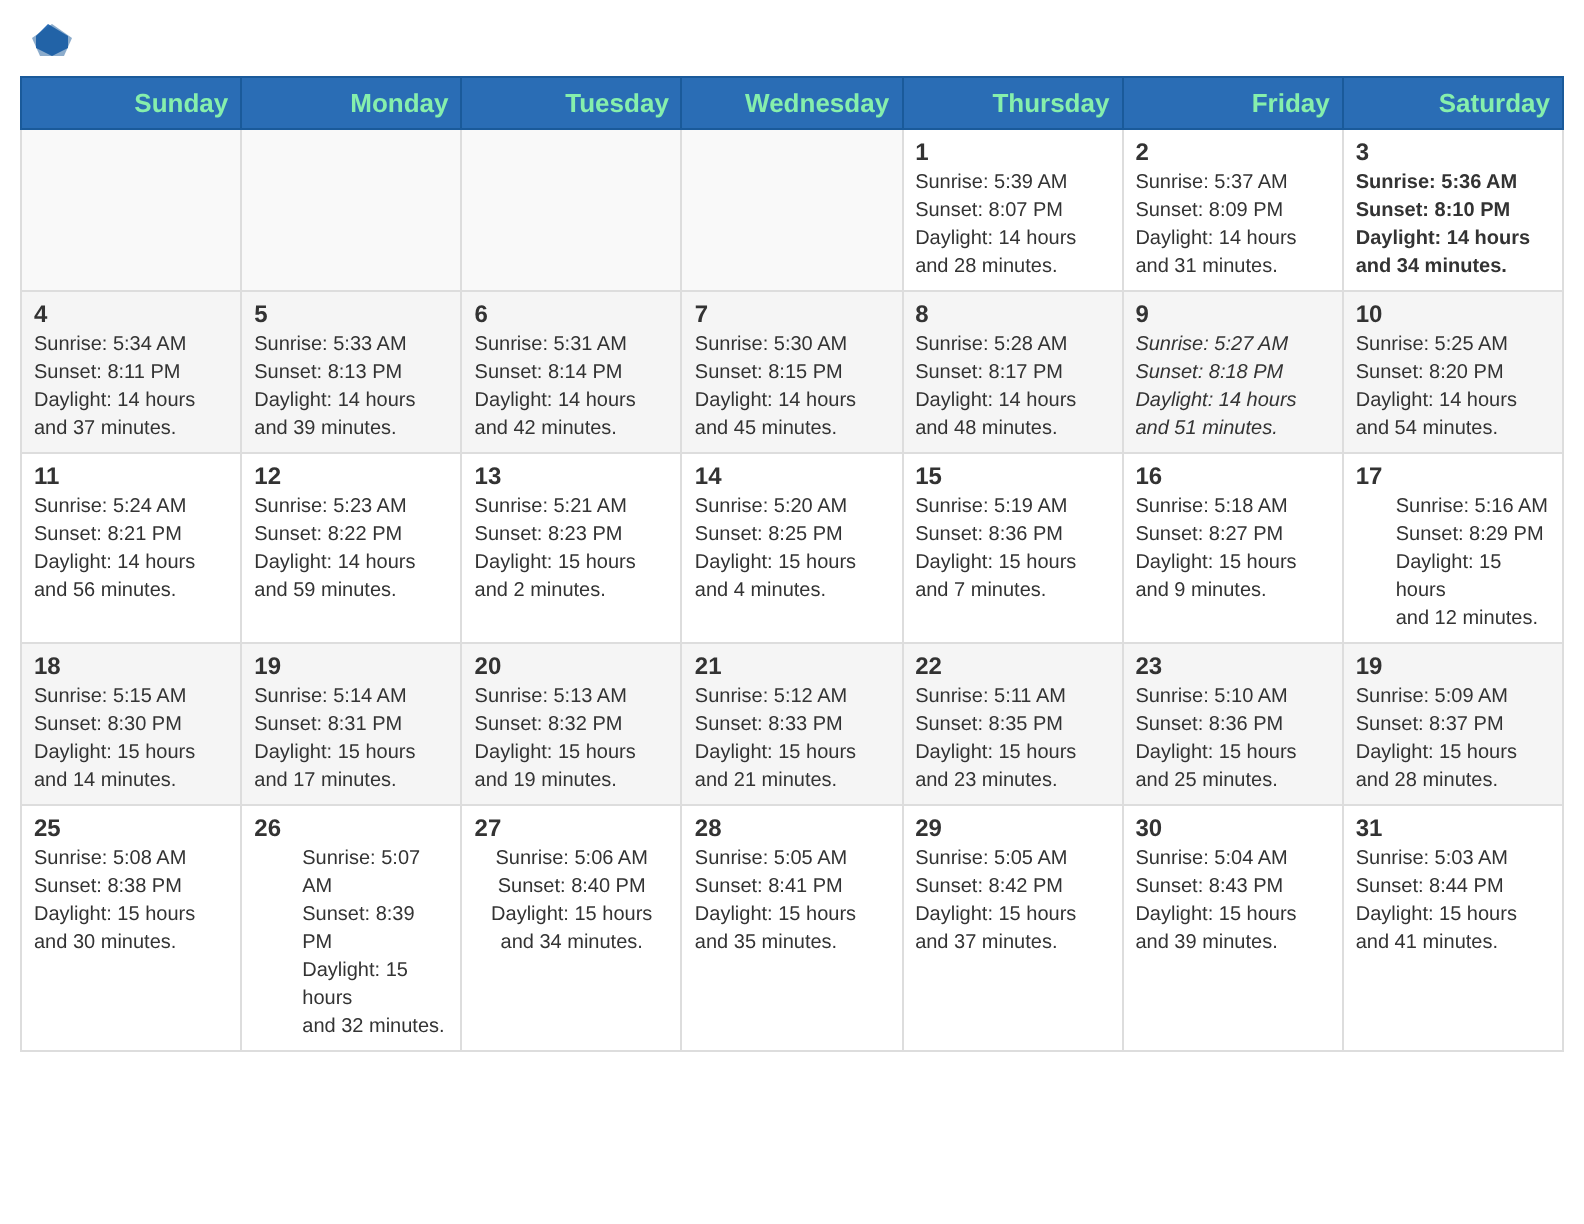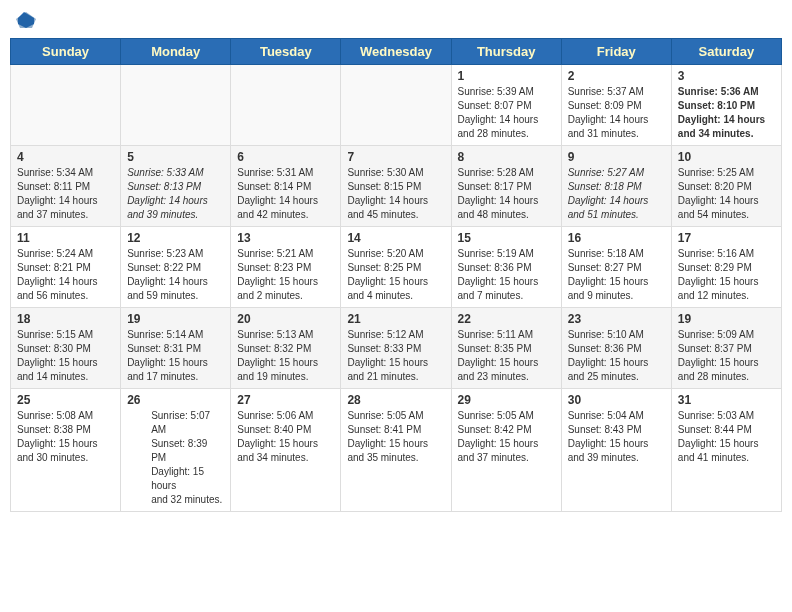--- a/index.html
+++ b/index.html
@@ -53,22 +53,22 @@
       font-size: 14px;
       color: #555;
     }
     .calendar {
       width: 100%;
       border-collapse: collapse;
       border: 1px solid #ccc;
     }
     .calendar th {
       background-color: #2a6db5;
-      color: #fef9c3;
-      text-align: center;
+      color: #86efac;
+      text-align: right;
       padding: 5px 6px;
       font-size: 13px;
       border: 1px solid #1a5a9a;
     }
     .calendar td {
       vertical-align: top;
       padding: 4px 6px;
       border: 1px solid #ddd;
       width: calc(100% / 7);
       min-height: 80px;
@@ -160,21 +160,21 @@
       <tr>
         <td>
           <span class="day-number">4</span>
           <div class="day-info" style="white-space: pre-line;">Sunrise: 5:34 AM
 Sunset: 8:11 PM
 Daylight: 14 hours
 and 37 minutes.</div>
         </td>
         <td>
           <span class="day-number">5</span>
-          <div class="day-info" style="white-space: pre-line; font-style: italic;">Sunrise: 5:33 AM
+          <div class="day-info" style="white-space: pre-line;">Sunrise: 5:33 AM
 Sunset: 8:13 PM
 Daylight: 14 hours
 and 39 minutes.</div>
         </td>
         <td>
           <span class="day-number">6</span>
           <div class="day-info" style="white-space: pre-line;">Sunrise: 5:31 AM
 Sunset: 8:14 PM
 Daylight: 14 hours
 and 42 minutes.</div>
@@ -246,21 +246,21 @@
         </td>
         <td>
           <span class="day-number">16</span>
           <div class="day-info" style="white-space: pre-line;">Sunrise: 5:18 AM
 Sunset: 8:27 PM
 Daylight: 15 hours
 and 9 minutes.</div>
         </td>
         <td>
           <span class="day-number">17</span>
-          <div class="day-info" style="white-space: pre-line;">Sunrise: 5:16 AM
+          <div class="day-info" style="white-space: pre-line; margin-left: 20px;">Sunrise: 5:16 AM
 Sunset: 8:29 PM
 Daylight: 15 hours
 and 12 minutes.</div>
         </td>
       </tr>
       <tr>
         <td>
           <span class="day-number">18</span>
           <div class="day-info" style="white-space: pre-line;">Sunrise: 5:15 AM
 Sunset: 8:30 PM
@@ -320,21 +320,21 @@
         </td>
         <td>
           <span class="day-number">26</span>
           <div class="day-info" style="white-space: pre-line; margin-left: 24px;">Sunrise: 5:07 AM
 Sunset: 8:39 PM
 Daylight: 15 hours
 and 32 minutes.</div>
         </td>
         <td>
           <span class="day-number">27</span>
-          <div class="day-info" style="white-space: pre-line;">Sunrise: 5:06 AM
+          <div class="day-info" style="white-space: pre-line; text-align: center;">Sunrise: 5:06 AM
 Sunset: 8:40 PM
 Daylight: 15 hours
 and 34 minutes.</div>
         </td>
         <td>
           <span class="day-number">28</span>
           <div class="day-info" style="white-space: pre-line;">Sunrise: 5:05 AM
 Sunset: 8:41 PM
 Daylight: 15 hours
 and 35 minutes.</div>

